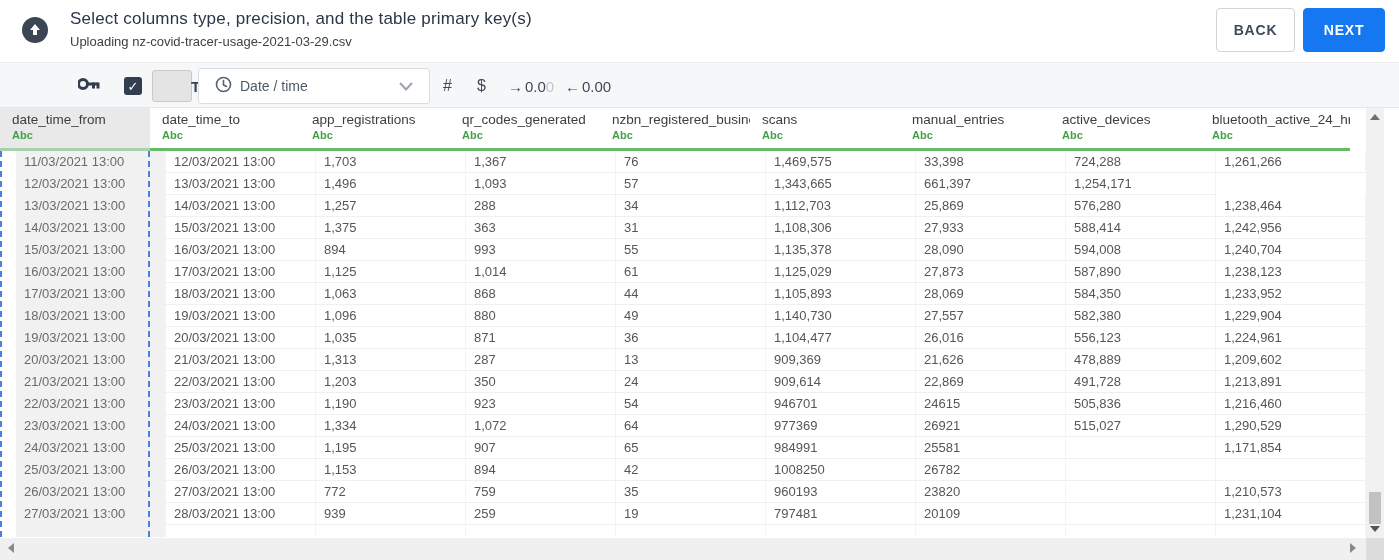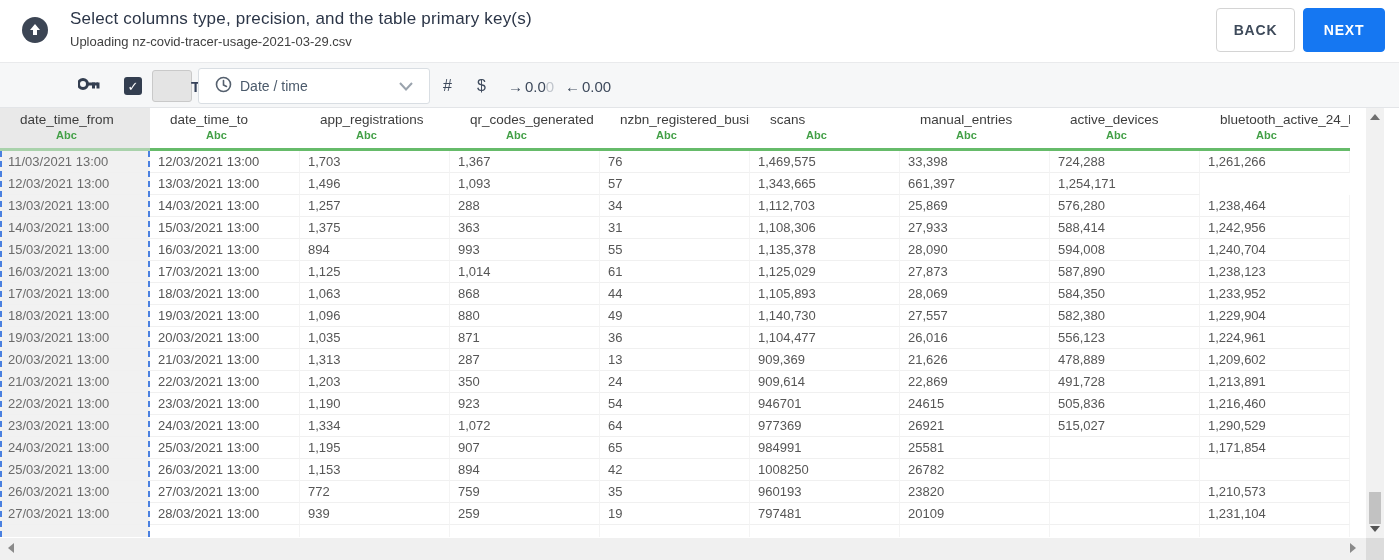--- a/index.html
+++ b/index.html
@@ -35,28 +35,28 @@
   .dropdown .dd-text { font-size:14px; color:#4b5a6b; margin-left:8px; flex:1; }
   .glyph { font-size:16px; color:#3e4a5c; cursor:pointer; }
   .hash-wrap { left:443px; } .dollar-wrap { left:477px; }
   .prec { font-size:15px; color:#3e4a5c; cursor:pointer; display:flex; align-items:center; }
   .prec .arr { margin-right:2px; font-size:15px; }
   .prec .faded { color:#c0c5cc; }
   .prec-inc { left:508px; } .prec-dec { left:565px; }
 
   
   .grid-head { position:absolute; left:0; top:108px; width:1350px; height:40px; display:flex; background:#fff; }
-  .th { width:150px; height:40px; padding:4px 0 0 20px; cursor:pointer; overflow:hidden; white-space:nowrap; }
+  .th { width:150px; height:40px; padding:4px 0 0 12px; cursor:pointer; overflow:hidden; white-space:nowrap; }
   .th.first { background:#e9e9e9; }
   .th .colname { display:block; font-size:13.5px; color:#3d3d3d; }
-  .th .abc { display:block; font-size:11px; color:#43a047; margin-top:2px; font-weight:bold;margin-left:36px; }
+  .th .abc { display:block; font-size:11px; color:#43a047; margin-top:2px; font-weight:bold; }
   .green-bar { position:absolute; left:0; top:148px; width:1350px; height:3px; background:#66bb6a; }
   .green-bar .first-seg { position:absolute; left:0; top:0; width:150px; height:3px; background:#a9d2ab; }
 
-  .grid-body { position:absolute; left:0; top:151px; width:1350px; height:386px; background:#fff; overflow:hidden; }
+  .grid-body { position:absolute; left:16px; top:151px; width:1350px; height:386px; background:#fff; overflow:hidden; }
   .tr { display:flex; height:22px; }
   .td { width:150px; height:22px; line-height:21px; padding-left:8px; font-size:13px; color:#565656;
     border-bottom:1px solid #f0f0f0; border-right:1px solid #f4f4f4; overflow:hidden; white-space:nowrap; }
   .td.first { background:#f1f1f1; color:#6b6b6b; }
   .tr.empty .td { border-bottom:1px solid #f5f5f5; }
   .sel-line { position:absolute; top:151px; height:386px; width:0; border-left:2px dashed #4a80e0; z-index:3; }
   .sel-left { left:0; } .sel-right { left:148px; }
 
   
   .vscroll { position:absolute; left:1366px; top:108px; width:18px; height:430px; background:#f1f1f1; }

